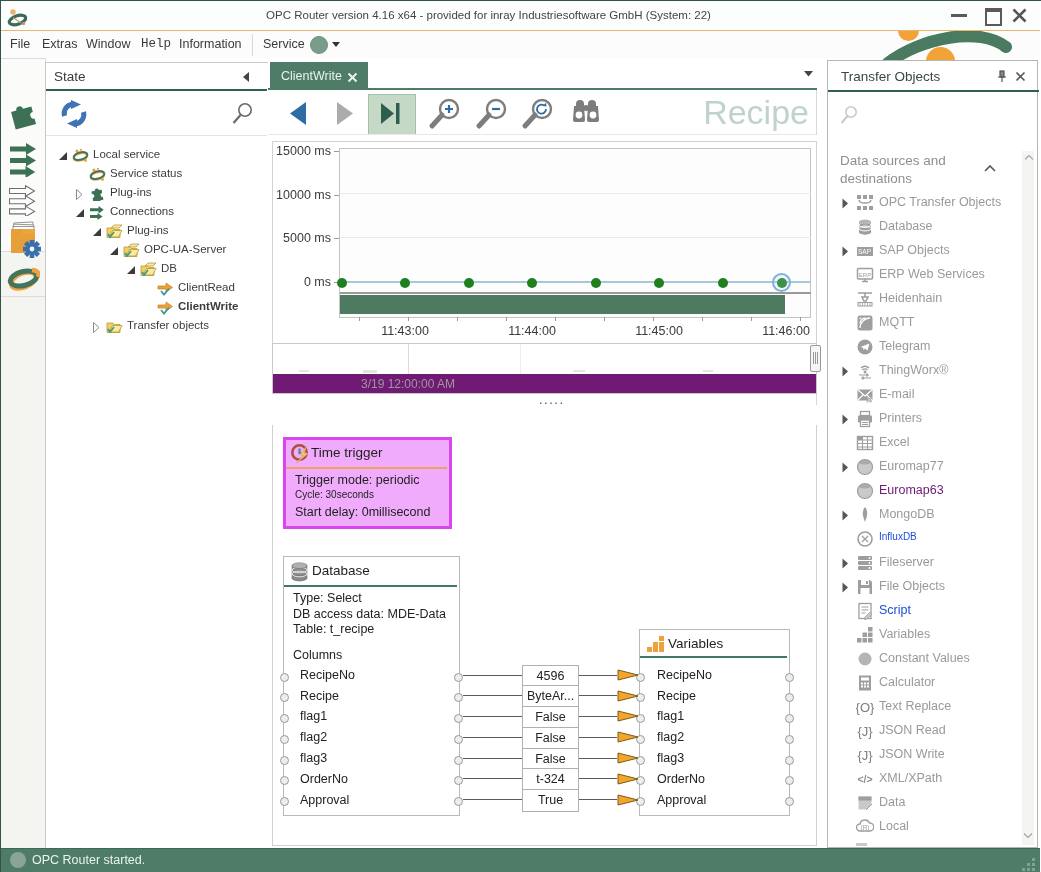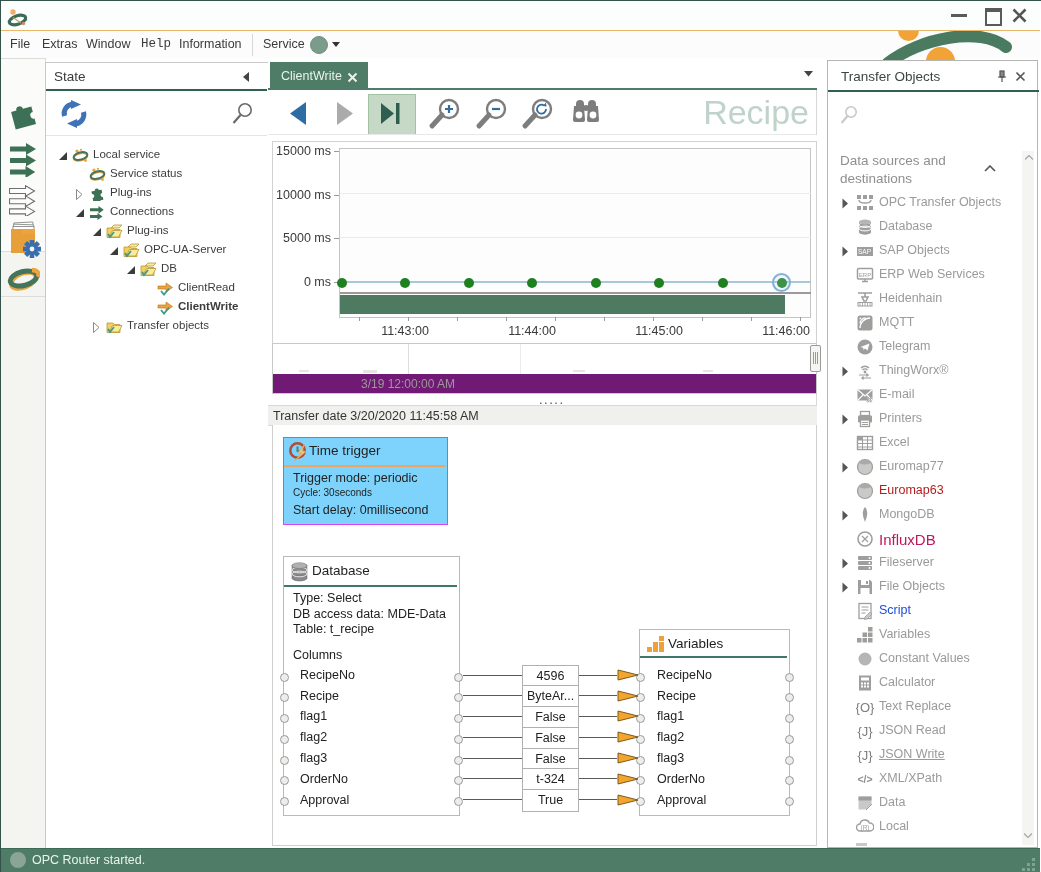--- a/index.html
+++ b/index.html
@@ -10,20 +10,21 @@
 
 <div class="abs" style="left:0;top:0;width:1041px;height:872px;border:1px solid #33524a;"></div>
 
 <div class="abs" id="titlebar" style="left:1px;top:1px;width:1039px;height:29px;background:#fcfdfd;border-bottom:1px solid #e9b765;">
   <svg class="abs" style="left:2px;top:2px" width="28" height="26" viewBox="0 0 28 26">
     <circle cx="10" cy="9" r="2.7" fill="#efb06a"></circle>
     <ellipse cx="14.5" cy="17" rx="8.5" ry="4.2" fill="none" stroke="#3d6b58" stroke-width="3.2" transform="rotate(-18 14.5 17)"></ellipse>
     <path d="M10 14.5 l8 5.5" stroke="#b9a06a" stroke-width="1.2"></path>
     <circle cx="20.5" cy="20.5" r="1.7" fill="#cf8a74"></circle>
   </svg>
+  <div class="tx" style="left:0;width:975px;top:8px;text-align:center;font-size:11.5px;color:#444;">OPC Router version 4.16 x64 - provided for inray Industriesoftware GmbH (System: 22)</div>
   <div class="tx" style="left:950px;top:13px;width:16px;height:3px;background:#5a5a5a;"></div>
   <div class="abs" style="left:984px;top:7px;width:13px;height:12px;border:2px solid #5a5a5a;border-top:4px solid #5a5a5a;"></div>
   <svg class="abs" style="left:1010px;top:6px" width="17" height="17" viewBox="0 0 17 17">
       <path d="M2.5 2.5 L14.5 14.5 M14.5 2.5 L2.5 14.5" stroke="#555" stroke-width="2.6"></path>
     </svg>
 </div>
 
 <div class="abs" id="menubar" style="left:1px;top:31px;width:1039px;height:27px;background:#fcfcfc;font-size:12.5px;color:#3a3a3a;">
   <div class="tx" style="left:9px;top:6px;">File</div>
   <div class="tx" style="left:41px;top:6px;">Extras</div>
@@ -327,27 +328,24 @@
   <div class="abs" style="left:542px;top:287px;width:9px;height:25px;border:1px solid #9a9a98;border-radius:2px;background:#f5f5f3;">
       <div class="abs" style="left:1.5px;top:6px;width:1px;height:12px;background:#9a9a98;"></div>
       <div class="abs" style="left:3.5px;top:6px;width:1px;height:12px;background:#9a9a98;"></div>
       <div class="abs" style="left:5.5px;top:6px;width:1px;height:12px;background:#9a9a98;"></div>
   </div>
   <div class="abs" style="left:4px;top:316px;width:543px;height:19px;background:#701a75;border:1px solid #c9c9c7;border-top:none;">
     <div class="tx" style="left:88px;top:3px;font-size:12px;color:#9a9a98;">3/19 12:00:00 AM</div>
   </div>
   <div class="tx" style="left:271px;top:334px;font-size:13px;color:#555;letter-spacing:1.5px;">.....</div>
 
-  <div class="abs" style="left:0;top:347px;width:549px;height:19px;background:#f0f0ee;border-top:1px solid #d8d8d6;border-bottom:1px solid #d8d8d6;">
-    <div class="tx" style="left:5px;top:3px;font-size:12.5px;color:#333;">Transfer date 3/20/2020 11:45:58 AM</div>
-  </div>
 
   <div class="abs" id="flow" style="left:4px;top:367px;width:543px;height:420px;border:1px solid #cfcfcd;border-top:none;background:#fff;">
 
-    <div class="abs" style="left:10px;top:12px;width:163px;height:86px;border:1px solid #d946ef;background:#7dd3fc;">
+    <div class="abs" style="left:10px;top:12px;width:163px;height:86px;border:3px solid #d946ef;background:#f0abfc;">
       <svg class="abs" style="left:4px;top:3px" width="22" height="22" viewBox="0 0 22 22">
         <circle cx="9.5" cy="9.5" r="7.2" fill="none" stroke="#ad4f3c" stroke-width="2.6"></circle>
         <path d="M9.5 5.5 v4.5 h4" fill="none" stroke="#46867c" stroke-width="2"></path>
         <path d="M16.5 3.5 L10 11.5 L13.5 12 L6.5 20 L18 10.5 L14 10 Z" fill="#eec487" stroke="#dba75c" stroke-width="0.8"></path>
       </svg>
       <div class="tx" style="left:25px;top:5px;font-size:13.5px;color:#222;">Time trigger</div>
       <div class="abs" style="left:0;top:27px;width:161px;height:2px;background:#f0a35b;"></div>
       <div class="tx" style="left:9px;top:33px;font-size:12.5px;color:#222;">Trigger mode: periodic</div>
       <div class="tx" style="left:9px;top:49px;font-size:10px;color:#222;">Cycle: 30seconds</div>
       <div class="tx" style="left:9px;top:65px;font-size:12.5px;color:#222;">Start delay: 0millisecond</div>
@@ -603,33 +601,33 @@
           <circle cx="9" cy="9" r="7.5" fill="#c9c9c7"></circle>
           <path d="M3 5 a7.5 7.5 0 0 1 12 0 q-6 3 -12 0" fill="#aaaaa8"></path>
           <circle cx="9" cy="9" r="7.5" fill="none" stroke="#9e9e9c" stroke-width="1.2"></circle>
         </svg></div>
       <div class="tx" style="left:51px;top:398px;font-size:12.5px;color:#9a9a98;">Euromap77</div>
       <div class="abs" style="left:28px;top:421px"><svg width="18" height="18" viewBox="0 0 18 18">
           <circle cx="9" cy="9" r="7.5" fill="#c9c9c7"></circle>
           <path d="M3 5 a7.5 7.5 0 0 1 12 0 q-6 3 -12 0" fill="#aaaaa8"></path>
           <circle cx="9" cy="9" r="7.5" fill="none" stroke="#9e9e9c" stroke-width="1.2"></circle>
         </svg></div>
-      <div class="tx" style="left:51px;top:422px;font-size:12.5px;color:#b91c1c;">Euromap63</div>
+      <div class="tx" style="left:51px;top:422px;font-size:12.5px;color:#701a75;">Euromap63</div>
       <svg class="abs" style="left:14px;top:449px" width="7" height="11">
         <path d="M0.5 0.5 L6 5.5 L0.5 10.5 Z" fill="#555"></path>
       </svg>
       <div class="abs" style="left:28px;top:445px"><svg width="18" height="18" viewBox="0 0 18 18">
           <path d="M9 1 q4.5 5 0 15 q-4.5 -10 0 -15" fill="#9e9e9c"></path>
         </svg></div>
       <div class="tx" style="left:51px;top:446px;font-size:12.5px;color:#9a9a98;">MongoDB</div>
       <div class="abs" style="left:28px;top:469px"><svg width="18" height="18" viewBox="0 0 18 18">
           <circle cx="9" cy="9" r="7" fill="none" stroke="#9e9e9c" stroke-width="1.6"></circle>
           <path d="M6 6 l6 6 M12 6 l-6 6" stroke="#9e9e9c" stroke-width="1.2"></path>
         </svg></div>
-      <div class="tx" style="left:51px;top:470px;font-size:15px;color:#be185d;">InfluxDB</div>
+      <div class="tx" style="left:51px;top:470px;font-size:10px;color:#1d4ed8;">InfluxDB</div>
       <svg class="abs" style="left:14px;top:497px" width="7" height="11">
         <path d="M0.5 0.5 L6 5.5 L0.5 10.5 Z" fill="#555"></path>
       </svg>
       <div class="abs" style="left:28px;top:493px"><svg width="18" height="18" viewBox="0 0 18 18">
           <g fill="#9e9e9c">
             <rect x="2" y="2" width="14" height="4" rx="1"></rect>
             <rect x="2" y="7" width="14" height="4" rx="1"></rect>
             <rect x="2" y="12" width="14" height="4" rx="1"></rect>
           </g>
           <g fill="#fff">
@@ -687,21 +685,21 @@
           <text x="9" y="13.5" font-size="13" fill="#7d7d7b" text-anchor="middle" font-family="Liberation Sans">{O}</text>
         </svg></div>
       <div class="tx" style="left:51px;top:638px;font-size:12.5px;color:#9a9a98;">Text Replace</div>
       <div class="abs" style="left:28px;top:661px"><svg width="18" height="18" viewBox="0 0 18 18">
           <text x="9" y="13.5" font-size="13" fill="#7d7d7b" text-anchor="middle" font-family="Liberation Sans">{J}</text>
         </svg></div>
       <div class="tx" style="left:51px;top:662px;font-size:12.5px;color:#9a9a98;">JSON Read</div>
       <div class="abs" style="left:28px;top:685px"><svg width="18" height="18" viewBox="0 0 18 18">
           <text x="9" y="13.5" font-size="13" fill="#7d7d7b" text-anchor="middle" font-family="Liberation Sans">{J}</text>
         </svg></div>
-      <div class="tx" style="left:51px;top:686px;font-size:12.5px;color:#9a9a98;text-decoration:underline;">JSON Write</div>
+      <div class="tx" style="left:51px;top:686px;font-size:12.5px;color:#9a9a98;">JSON Write</div>
       <div class="abs" style="left:28px;top:709px"><svg width="18" height="18" viewBox="0 0 18 18">
           <text x="9" y="13" font-size="10.5" font-weight="bold" fill="#8d8d8b" text-anchor="middle" font-family="Liberation Sans">&lt;/&gt;</text>
         </svg></div>
       <div class="tx" style="left:51px;top:710px;font-size:12.5px;color:#9a9a98;">XML/XPath</div>
       <div class="abs" style="left:28px;top:733px"><svg width="18" height="18" viewBox="0 0 18 18">
           <rect x="2.5" y="2.5" width="13" height="13" fill="#c9c9c7"></rect>
           <path d="M2.5 2.5 h13 v4 h-13 z" fill="#9e9e9c"></path>
           <path d="M10 16 l6 -6 v6 z" fill="#fff"></path>
           <path d="M10 16 l6 -6" stroke="#9e9e9c" stroke-width="1"></path>
         </svg></div>

